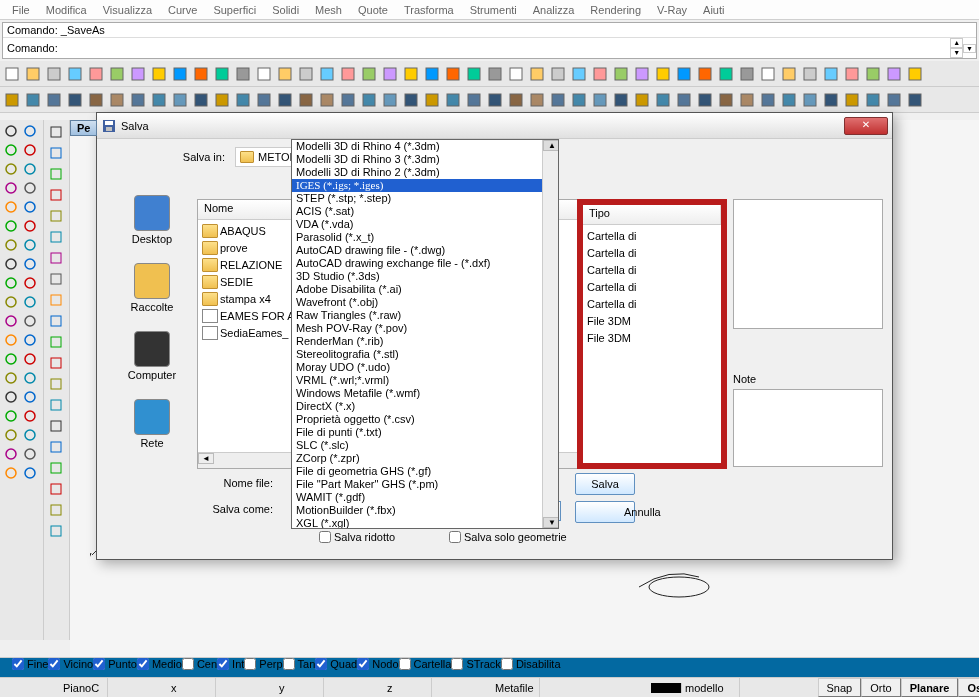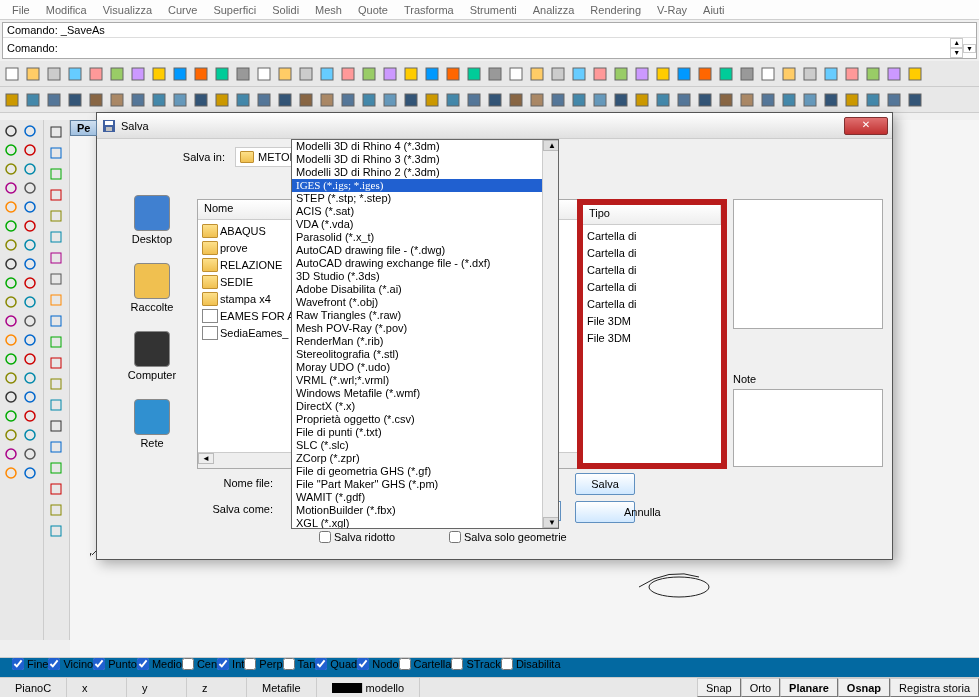--- a/index.html
+++ b/index.html
@@ -79,21 +79,21 @@
 .combo { border: 1px solid #6090c0; background: linear-gradient(#fff, #e0f0ff); padding: 1px 4px; width: 270px; height: 20px; display: flex; align-items: center; justify-content: space-between; }
 .combo .arr { font-size: 8px; }
 .dlg-btn { width: 60px; height: 22px; border: 1px solid #6090c0; background: linear-gradient(#fff, #d0e8ff); border-radius: 2px; text-align: center; line-height: 20px; }
 .cb { display: inline-flex; align-items: center; gap: 3px; }
 .cb input { width: 12px; height: 12px; }
 
 
 .status1 { position: absolute; left: 0; bottom: 20px; right: 0; height: 20px; background: #0369a1; border-top: 1px solid #ccc; display: flex; align-items: flex-start; padding: 0 12px; gap: 0; }
 .status1 .cb input[type=checkbox] { accent-color: #2060d0; }
 .status2 { position: absolute; left: 0; bottom: 0; right: 0; height: 20px; background: #e8e8e8; border-top: 1px solid #ccc; display: flex; align-items: center; }
-.status2 span { padding: 0 15px; border-right: 1px solid #ccc; height: 100%; display: flex; align-items: center; }
+.status2 span { padding: 0 15px; border-right: 1px solid #ccc; height: 100%; display: flex; align-items: center; margin-left: 48px; }
 .status2 .btn { background: #f0f0f0; border: 1px outset #ccc; padding: 0 8px; margin-left: auto; }
 
 
 .vp-tab { position: absolute; left: 70px; top: 120px; background: linear-gradient(#d0e0f0, #a0c0e0); border: 1px solid #6080a0; padding: 1px 6px; font-weight: bold; z-index: 1; }
 
 
 .savein-combo { border: 1px solid #ccc; background: #fff; padding: 1px 4px; width: 200px; height: 20px; display: flex; align-items: center; gap: 4px; }
 
 svg { display: block; }
 </style>

